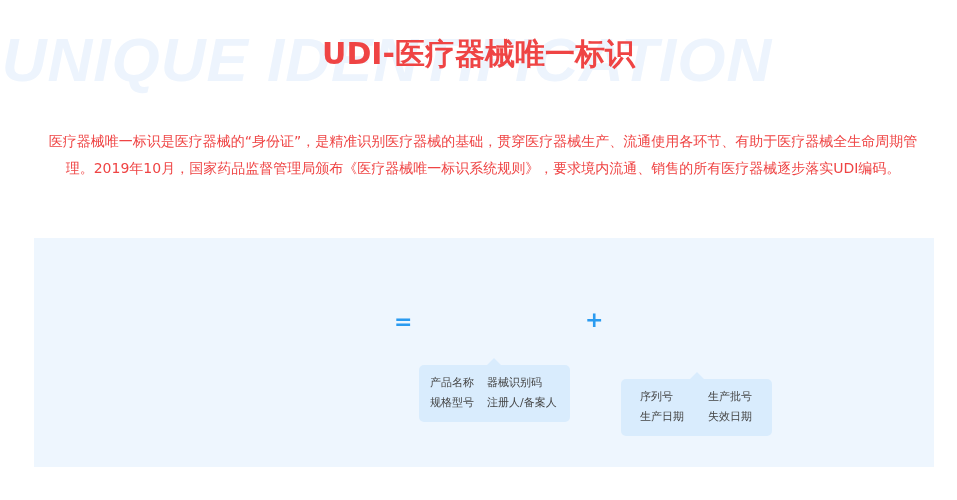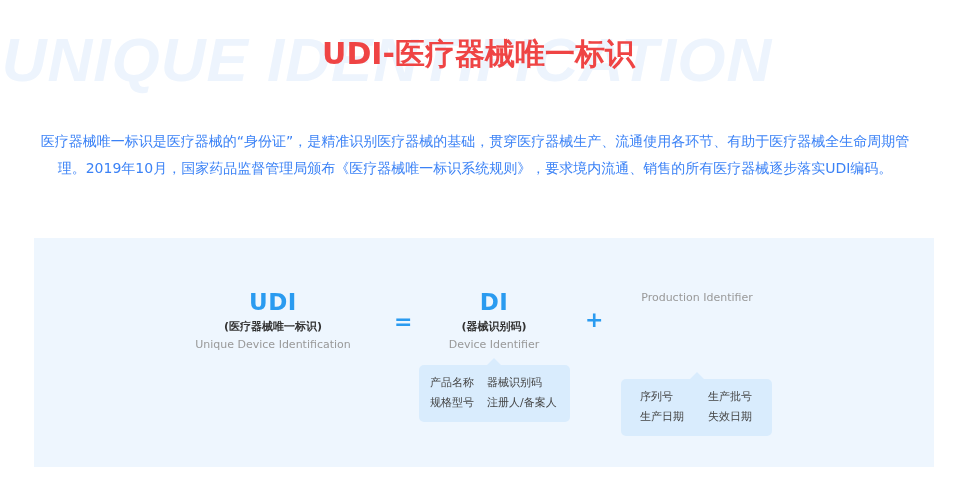--- a/index.html
+++ b/index.html
@@ -10,22 +10,22 @@
     position: absolute; left: 0; top: 14px; width: 774px; text-align: center;
     font-family: "Liberation Sans", "DejaVu Sans", sans-serif;
     font-size: 62px; font-weight: 700; font-style: italic;
     color: #edf4fd; letter-spacing: 1px; line-height: 68px; white-space: nowrap; margin-top: 12px;
   }
   .title {
     position: absolute; left: 0; top: 34px; width: 957px; text-align: center;
     font-size: 30px; font-weight: 700; color: #ef4444; line-height: 40px;
   }
   .intro {
-    position: absolute; left: 40px; top: 128px; width: 870px; text-align: center;
-    font-size: 14px; line-height: 27px; color: #3b82f6;
+    position: absolute; left: 48px; top: 128px; width: 870px; text-align: center;
+    font-size: 14px; line-height: 27px; color: #ef4444;
   }
 
   .panel {
     position: absolute; left: 34px; top: 238px; width: 900px; height: 229px;
     background: #eef6fe;
   }
 
   .term { position: absolute; text-align: center; width: 200px; }
   .term .abbr { font-size: 23px; font-weight: 700; color: #2a9bf0; line-height: 28px; letter-spacing: 0.5px; }
   .term .cn { font-size: 11px; font-weight: 700; color: #333; line-height: 16px; margin-top: 3px; }
@@ -54,38 +54,27 @@
 </head>
 <body>
 
 <div class="bg-title">UNIQUE IDENTIFICATION</div>
 <h1 class="title">UDI-医疗器械唯一标识</h1>
 
 <p class="intro">医疗器械唯一标识是医疗器械的“身份证”，是精准识别医疗器械的基础，贯穿医疗器械生产、流通使用各环节、有助于医疗器械全生命周期管理。2019年10月，国家药品监督管理局颁布《医疗器械唯一标识系统规则》，要求境内流通、销售的所有医疗器械逐步落实UDI编码。</p>
 
 <div class="panel">
 
-  <div class="term" style="left:139px; top:50px;">
-    <div class="abbr">UDI</div>
-    <div class="cn">(医疗器械唯一标识)</div>
-    <div class="en">Unique Device Identification</div>
-  </div>
 
   <div class="op" style="left:360px; top:73px;">=</div>
 
-  <div class="term" style="left:360px; top:50px;">
-    <div class="abbr">DI</div>
-    <div class="cn">(器械识别码)</div>
-    <div class="en">Device Identifier</div>
-  </div>
 
   <div class="op" style="left:551px; top:71px;">+</div>
 
   <div class="term" style="left:563px; top:50px;">
-    <div class="en">Production Identifier</div>
   </div>
 
   <div class="callout di" style="left:385px; top:127px;padding-left:20px;">
     <div class="grid">
       <span>产品名称</span>
       <span>器械识别码</span>
       <span>规格型号</span>
       <span>注册人/备案人</span>
     </div>
   </div>

